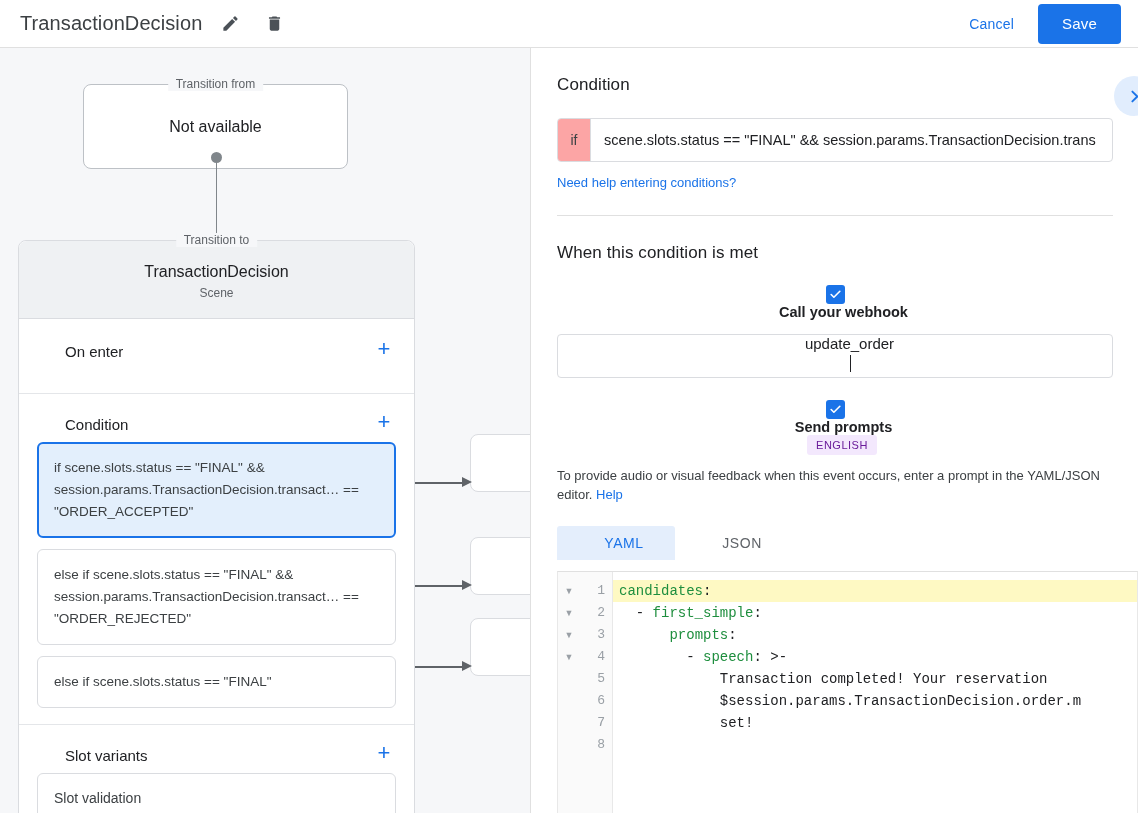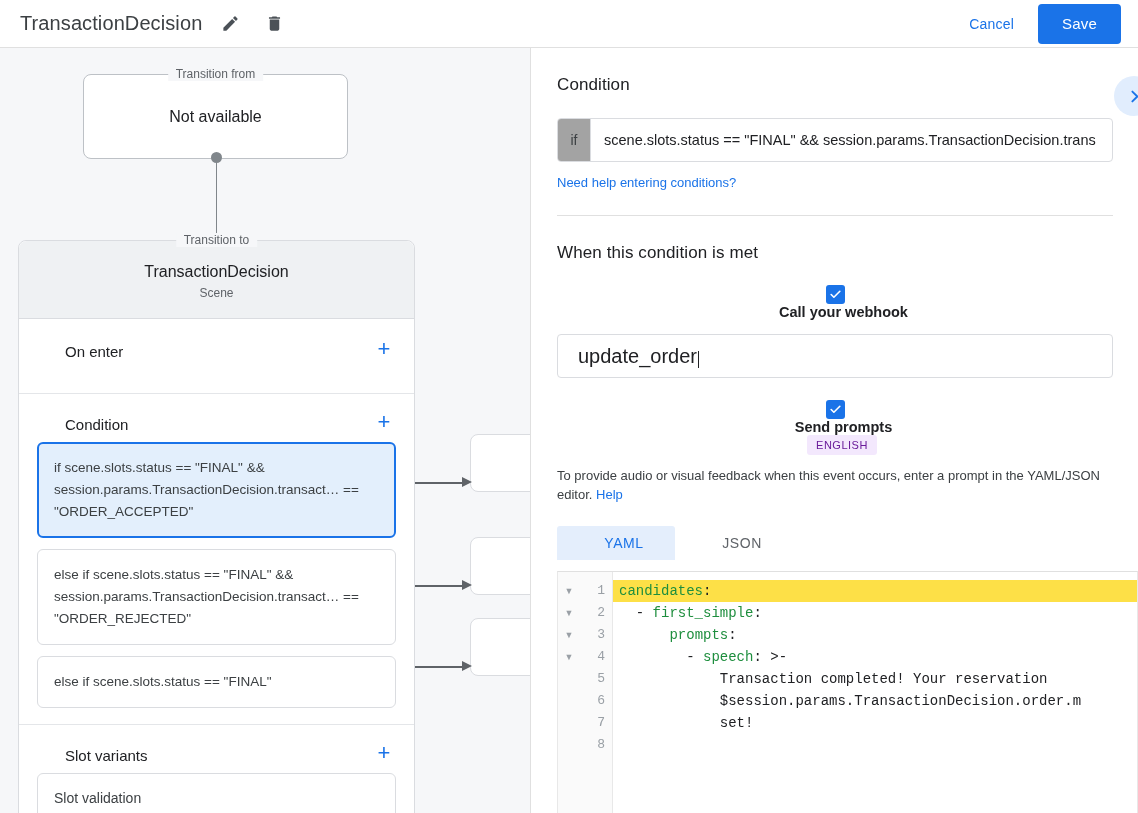--- a/index.html
+++ b/index.html
@@ -52,21 +52,21 @@
   .fieldset-box {
     position: absolute; border: 1px solid #bdc1c6; border-radius: 8px;
     background: #fff;
   }
   .fieldset-legend {
     position: absolute; top: -8px; left: 50%; transform: translateX(-50%);
     background: #f6f7f9; padding: 0 8px; font-size: 12px; color: #5f6368;
     white-space: nowrap;
   }
   #transition-from {
-    left: 83px; top: 26px; width: 265px; height: 85px;
+    left: 83px; top: 36px; width: 265px; height: 85px;
   }
   #transition-from .box-main {
     position: absolute; top: 0; left: 0; right: 0; bottom: 0;
     display: flex; align-items: center; justify-content: center;
     font-size: 16px; color: #202124;
   }
   .arrow-wrap { position: absolute; left: 209px; top: 104px; width: 14px; height: 110px; }
   .arrow-dot {
     position: absolute; left: 2px; top: 0; width: 11px; height: 11px;
     border-radius: 50%; background: #80868b;
@@ -160,21 +160,21 @@
     border-radius: 50%; background: #e1edfd;
     display: flex; align-items: center; justify-content: center; cursor: pointer;
   }
   .chev-btn svg { stroke: #1a73e8; }
 
   .if-row {
     display: flex; margin-top: 23px; border: 1px solid #dadce0;
     border-radius: 4px; height: 44px; overflow: hidden;
   }
   .if-prefix {
-    width: 33px; background: #a3a3a3; border-right: 1px solid #dadce0;
+    width: 33px; background: #fca5a5; border-right: 1px solid #dadce0;
     display: flex; align-items: center; justify-content: center;
     font-size: 14px; color: #3c4043;
   }
   .if-value {
     flex: 1; display: flex; align-items: center; padding-left: 13px;
     font-size: 14.5px; color: #202124; white-space: nowrap; overflow: hidden;
   }
   .help-link {
     display: inline-block; margin-top: 13px; font-size: 13px; color: #1a73e8;
     cursor: pointer; text-decoration: none;
@@ -196,22 +196,22 @@
     font-size: 11px; letter-spacing: .5px; padding: 4px 9px; border-radius: 3px;
     font-weight: 500;
   }
   .desc {
     margin-top: 11px; font-size: 13px; color: #3c4043; line-height: 19px;
   }
   .desc .ln { color: #1a73e8; cursor: pointer; }
   .desc .ln.u { text-decoration: underline; }
   .text-input {
     margin-top: 14px; width: 100%; height: 44px; border: 1px solid #dadce0;
-    border-radius: 4px; display: flex; align-items: center; padding-left: 20px;
-    font-size: 20px; color: #202124;
+    border-radius: 4px; display: flex; align-items: center; padding-left: 29px;
+    font-size: 15px; color: #202124; flex-direction: column;
   }
   .caret {
     display: inline-block; width: 1px; height: 17px; background: #202124;
     margin-left: 1px; position: relative; top: 3px;
   }
 
   .tabs { display: flex; margin-top: 22px; }
   .tab {
     height: 34px; min-width: 118px; display: flex; align-items: center;
     justify-content: center; font-size: 14px; color: #5f6368;
@@ -238,21 +238,21 @@
   .ed-gutter div {
     height: 22px; line-height: 22px; font-size: 13px; color: #9aa0a6;
     font-family: "Liberation Mono", monospace;
   }
   .ed-code { flex: 1; padding-top: 8px; overflow: hidden; position: relative; }
   .ed-line {
     height: 22px; line-height: 22px; font-size: 14px; white-space: pre;
     font-family: "Liberation Mono", monospace; padding-left: 6px;
     color: #202124;
   }
-  .ed-line.hl { background: #fde047; }
+  .ed-line.hl { background: #fef9c3; }
   .k { color: #1e8e3e; }
 </style>
 </head>
 <body>
 
 <div id="app">
 
   <div class="header">
     <div class="header-title">TransactionDecision</div>
     <div class="icon-btn">

